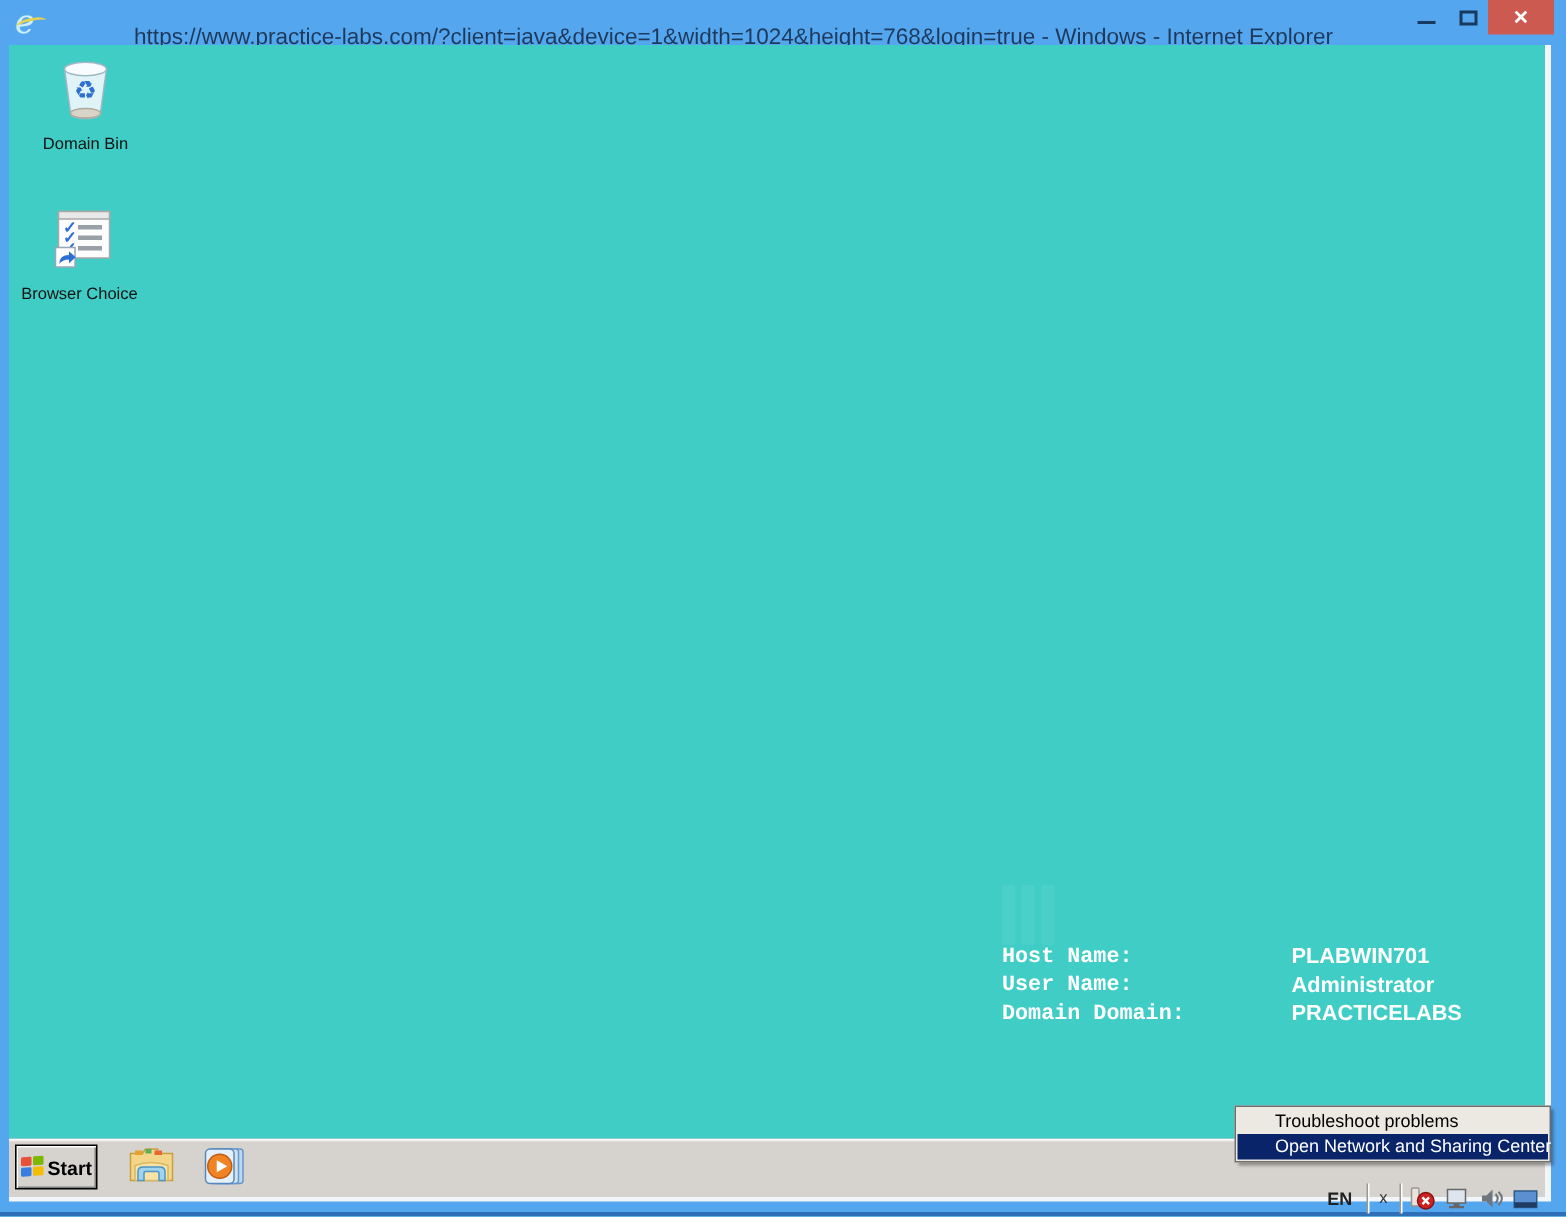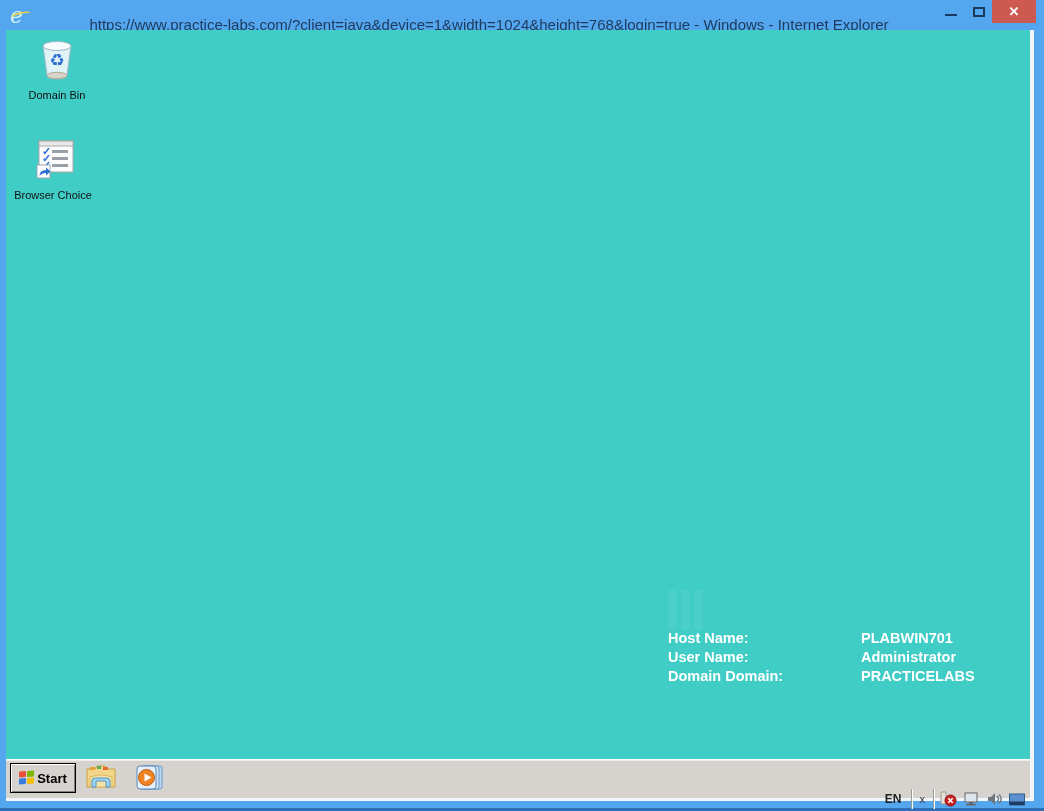--- a/index.html
+++ b/index.html
@@ -50,42 +50,42 @@
   #icon-recycle { left:8px; top:6px; }
   #icon-browser { left:4px; top:106px; }
   .desktop-icon .glyph { display:inline-block; }
   .desktop-icon .lbl { display:block; margin-top:1px; font-size:11px; color:#111; line-height:12px; }
   
   #watermark { position:absolute; left:662px; top:560px; width:60px; height:42px; opacity:.55; }
   #watermark i { display:inline-block; width:9px; height:40px; margin-right:4px; background:rgba(255,255,255,0.10); border-radius:2px; }
   
   #bginfo { position:absolute; left:662px; top:599px; color:#fff; font-size:14.5px; font-weight:bold; }
   #bginfo .row { display:flex; line-height:19px; }
-  #bginfo .k { width:193px; }
+  #bginfo .k { width:193px;font-family:Liberation Mono, monospace; }
   
   #context-menu {
     position:absolute; left:823px; top:737px; width:211px;
     background:#ece9e2; border:1px solid #6e6e6e;
     box-shadow:2px 2px 2px rgba(0,0,0,0.35);
     z-index:30; padding:1px;
   }
   .menu-item {
     height:17px; line-height:17px; font-size:12px; color:#000;
     padding-left:25px; white-space:nowrap; cursor:default;
   }
   .menu-item.selected { background:#0a246a; color:#fff; }
   
   #taskbar {
     position:absolute; left:6px; top:759px; width:1024px; height:39px;
     background:#d6d3ce;
     box-shadow:inset 0 1px 0 #ffffff, inset 0 2px 0 #efedea;
     z-index:10;
   }
   #start-button {
-    position:absolute; left:4px; top:4px; width:66px; height:30px;
+    position:absolute; left:4px; top:4px; width:55px; height:30px;
     background:#d6d3ce; border:1px solid #000;
     box-shadow:inset 1px 1px 0 #ffffff, inset -1px -1px 0 #808080;
     display:flex; align-items:center; justify-content:center; gap:3px;
     font-size:13px; font-weight:bold; color:#000; cursor:pointer;
   }
   .flag { width:15px; height:14px; display:grid; grid-template-columns:7px 7px; grid-template-rows:6px 6px; gap:1px; transform:skewY(-4deg); }
   .flag i { border-radius:1px; }
   .flag .r { background:#e8503a; } .flag .g { background:#7db700; }
   .flag .b { background:#3a7de0; } .flag .y { background:#f5bd00; }
   .ql-icon { position:absolute; top:4px; cursor:pointer; }
@@ -231,17 +231,21 @@
 
       <span class="tray-icon">
         <svg width="18" height="18" viewBox="0 0 18 18">
           <rect x="1.5" y="4" width="15" height="11" fill="#5a8fd0" stroke="#2e5c8a"></rect>
           <rect x="1.5" y="11.5" width="15" height="3.5" fill="#1d3c64"></rect>
         </svg>
       </span>
     </div>
   </div>
 
+  <div id="context-menu">
+    <div class="menu-item">Troubleshoot problems</div>
+    <div class="menu-item selected">Open Network and Sharing Center</div>
+  </div>
 
   <div id="right-white"></div>
   <div id="bottom-white"></div>
   <div id="bottom-dark"></div>
 </div>
 
 </body></html>

